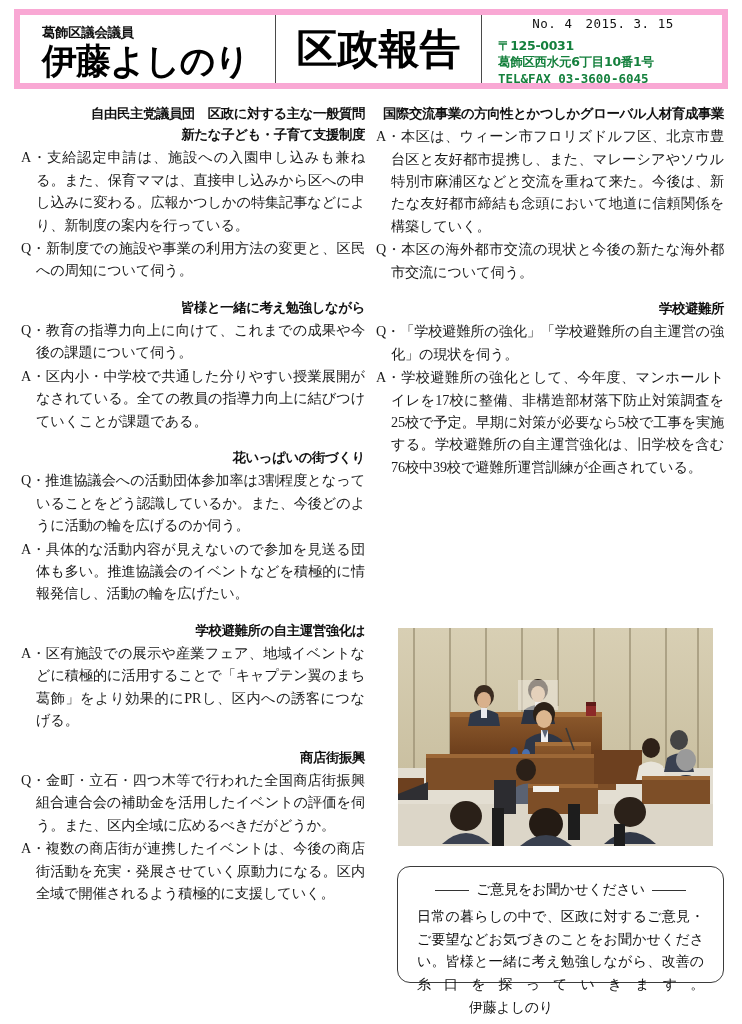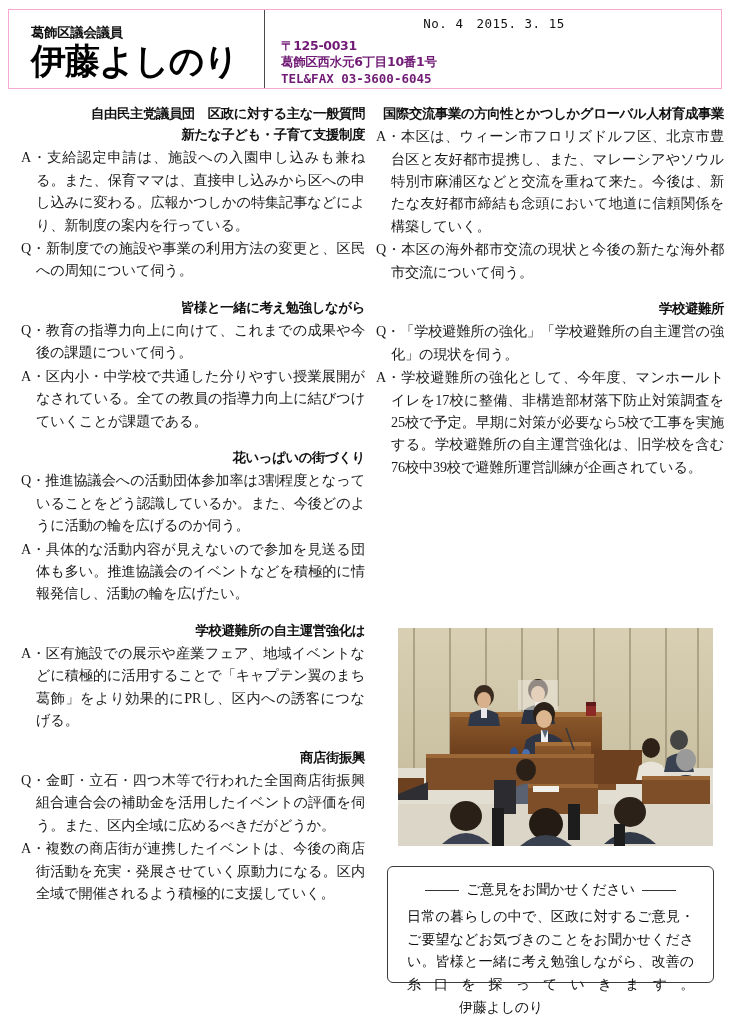--- a/index.html
+++ b/index.html
@@ -12,25 +12,25 @@
     height: 1024px;
     font-family: "Liberation Serif", "DejaVu Serif", serif;
     color: #1a1a1a;
     position: relative;
     overflow: hidden;
   }
 
   
   .masthead {
     position: absolute;
-    left: 8px;
+    left: 14px;
     top: 9px;
     width: 714px;
     height: 80px;
-    border: 1px solid #f9a8d4;
+    border: 6px solid #f9a8d4;
     box-sizing: border-box;
     display: flex;
     background: #fff;
   }
   .mh-name {
     width: 256px;
     box-sizing: border-box;
     border-right: 1px solid #4a4a4a;
     padding: 6px 0 0 22px;
     display: flex;
@@ -84,21 +84,21 @@
     text-align: center;
     padding-right: 14px;
     margin-bottom: 5px;
     color: #111;
   }
   .mh-addr {
     font-family: "DejaVu Sans", sans-serif;
     font-size: 12.5px;
     line-height: 1.32;
     letter-spacing: -0.3px;
-    color: #701a75;
+    color: #15803d;
     font-weight: 600;
   }
   .mh-addr .tel {
     font-family: "DejaVu Sans Mono", monospace;
     font-size: 12.5px;
     letter-spacing: 0px;
   }
 
   
   .col {
@@ -142,27 +142,27 @@
     width: 315px;
     height: 218px;
     overflow: hidden;
     background: #cfc4a8;
   }
   .photo svg { display: block; }
 
   
   .opinion {
     position: absolute;
-    left: 387px;
+    left: 397px;
     top: 866px;
     width: 327px;
     height: 117px;
     box-sizing: border-box;
     border: 1px solid #3b3b3b;
-    border-radius: 6px;
+    border-radius: 13px;
     background: #fff;
     padding: 14px 19px 0 19px;
   }
   .op-title {
     text-align: center;
     font-size: 14px;
     letter-spacing: -0.2px;
     margin-bottom: 7px;
     color: #111;
     white-space: nowrap;
@@ -187,20 +187,23 @@
     padding-left: 52px;
   }
 </style>
 </head>
 <body>
 
 <div class="masthead">
   <div class="mh-name">
     <div class="mh-role">葛飾区議会議員</div>
     <div class="mh-person">伊藤よしのり</div>
+  </div>
+  <div class="mh-title">
+    <span>区政報告</span>
   </div>
   <div class="mh-contact">
     <div class="mh-issue">No. 4　2015. 3. 15</div>
     <div class="mh-addr">
       <div>〒125-0031</div>
       <div>葛飾区西水元6丁目10番1号</div>
       <div class="tel">TEL&amp;FAX 03-3600-6045</div>
     </div>
   </div>
 </div>

